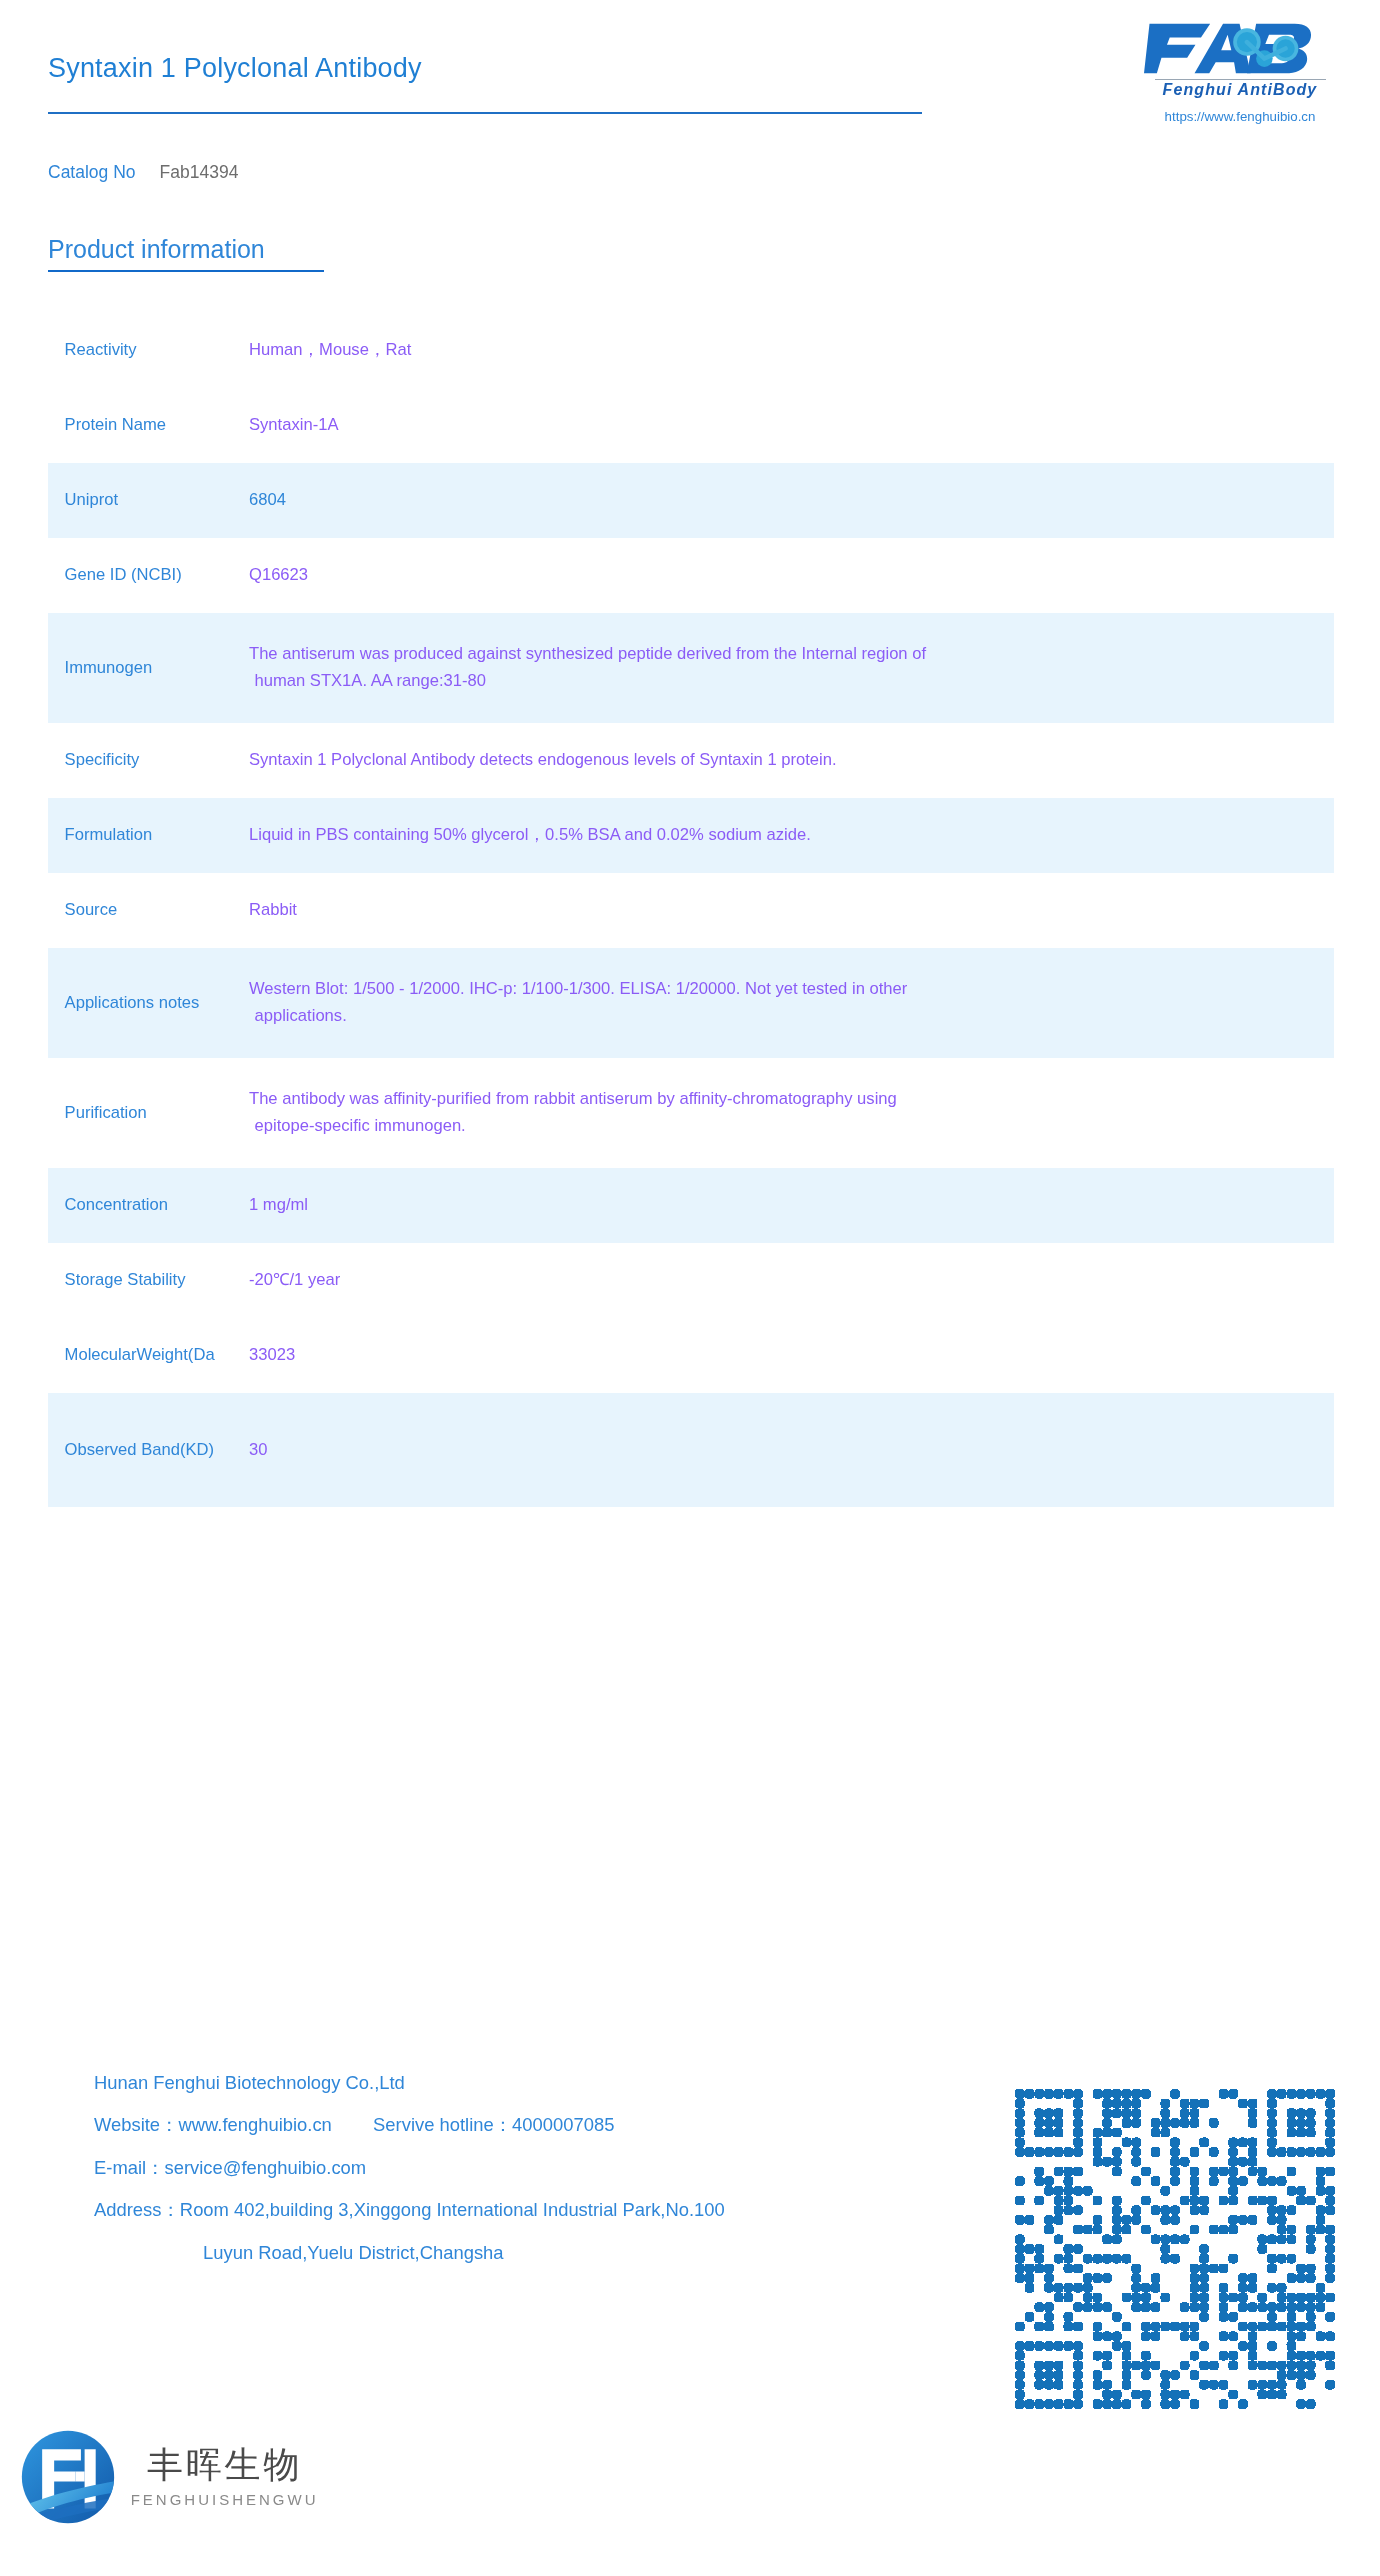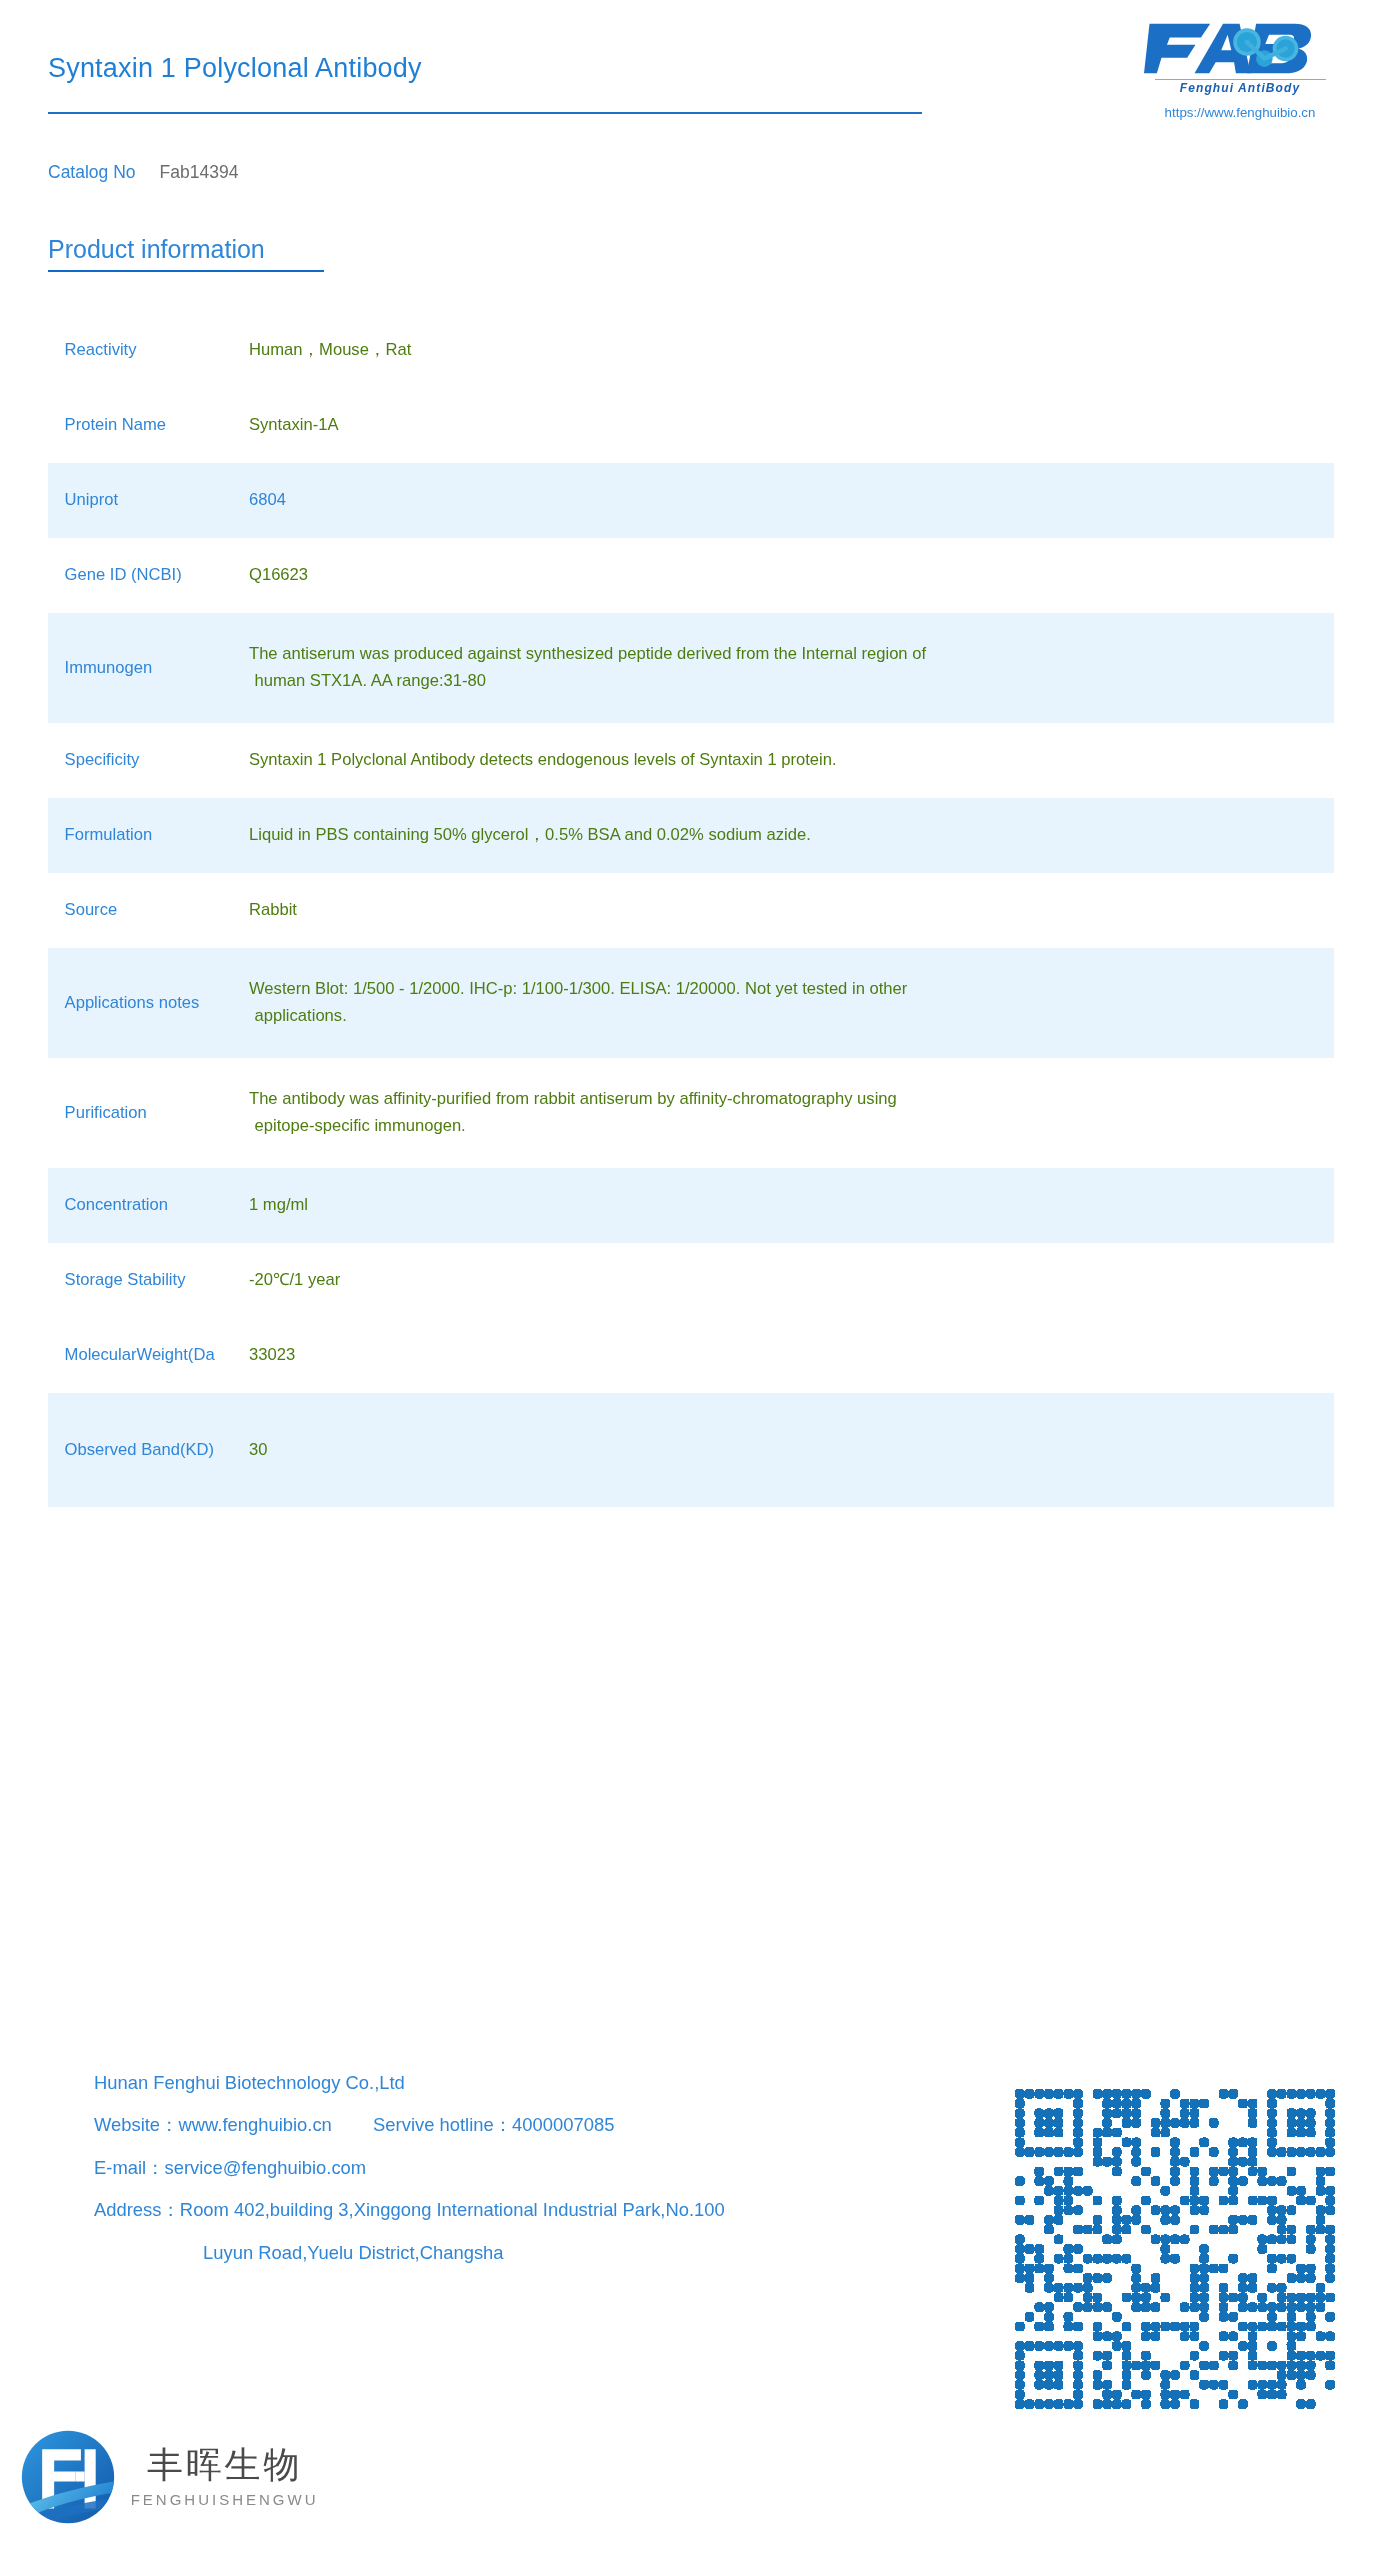--- a/index.html
+++ b/index.html
@@ -76,21 +76,21 @@
     display: block;
     margin: 0 auto;
   }
   .fab-divider {
     width: 171px;
     height: 0.9px;
     background: #9aa7b4;
     margin: 1.8px auto 1.8px auto;
   }
   .fab-sub {
-    font-size: 12px;
+    font-size: 16px;
     font-weight: bold;
     font-style: italic;
     color: #1a5fb4;
     letter-spacing: 1.1px;
     white-space: nowrap;
   }
   .fab-url {
     margin-top: 9.2px;
     font-size: 13.3px;
     color: #2f86d8;
@@ -140,21 +140,21 @@
     box-sizing: border-box;
     font-size: 16.6px;
     color: #2f86d8;
     line-height: 1.45;
   }
   .info-row .cell-value {
     flex: 1 1 auto;
     padding-right: 28px;
     box-sizing: border-box;
     font-size: 16.6px;
-    color: #4d7c0f;
+    color: #8b5cf6;
     line-height: 1.62;
   }
   .info-row .cell-value.link {
     color: #2f86d8;
   }
   .info-row .cell-value .line2 {
     display: block;
     padding-left: 5.5px;
   }
 

